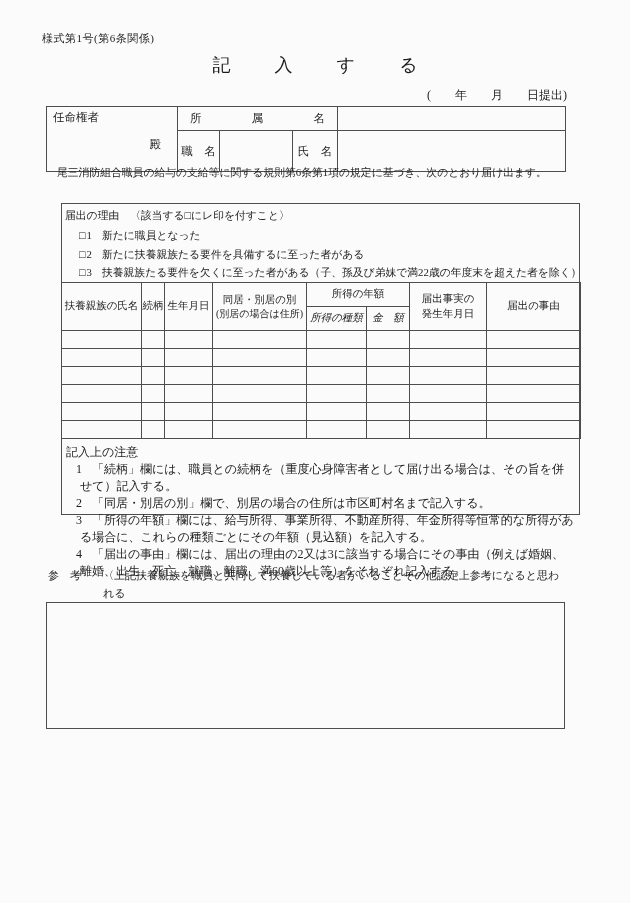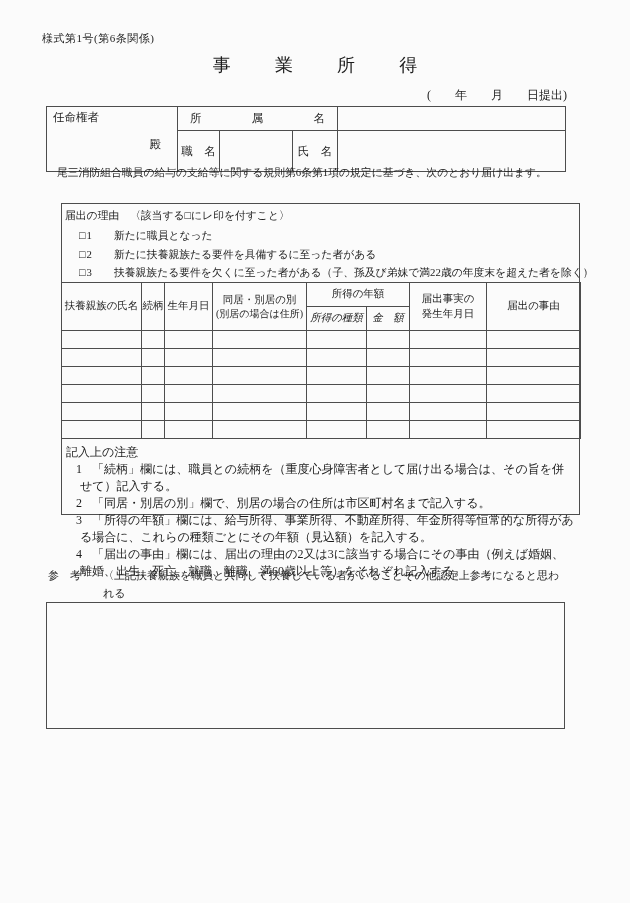--- a/index.html
+++ b/index.html
@@ -44,21 +44,21 @@
   .main-box{
     position:absolute;left:61px;top:203px;
     width:519px;height:312px;
     border:1px solid var(--border);
   }
   .reason-heading{position:absolute;left:3px;top:5px;font-size:10.8px;white-space:nowrap;}
   .reason-items{position:absolute;left:17px;top:22px;font-size:10.8px;}
   .reason-item{line-height:18.5px;white-space:nowrap;}
   .cb{display:inline-block;}
   .cb-num{display:inline-block;margin-left:1px;}
-  .cb-text{display:inline-block;margin-left:22px;}
+  .cb-text{display:inline-block;margin-left:10px;}
   
   .dep-table{position:absolute;left:-1px;top:78px;width:519px;}
   .dep-table th{font-size:10.5px;text-align:center;vertical-align:middle;line-height:1.35;}
   .dep-table thead tr:first-child th{height:24px;}
   .dep-table thead tr:last-child th{height:24px;font-style:italic;}
   .dep-table td{height:18px;}
   .sub-label{font-size:10px;}
   
   .notes{position:absolute;left:4px;right:5px;top:240px;font-size:12px;line-height:17px;font-family:Liberation Serif, serif;}
   .notes-heading{padding-left:0;}
@@ -75,21 +75,21 @@
     border:1px solid var(--border);
     background:var(--page-bg);
   }
 </style>
 </head>
 <body>
 
 <div class="page">
 
   <div class="form-number">様式第1号(第6条関係)</div>
-  <div class="page-title">事業所得</div>
+  <div class="page-title">記入する</div>
   <div class="date-line">(　　年　　月　　日提出)</div>
 
   <table class="top-table">
     <colgroup>
       <col style="width:131px">
         <col style="width:42px">
         <col style="width:73px">
         <col style="width:45px">
         <col style="width:228px">
     </colgroup>

